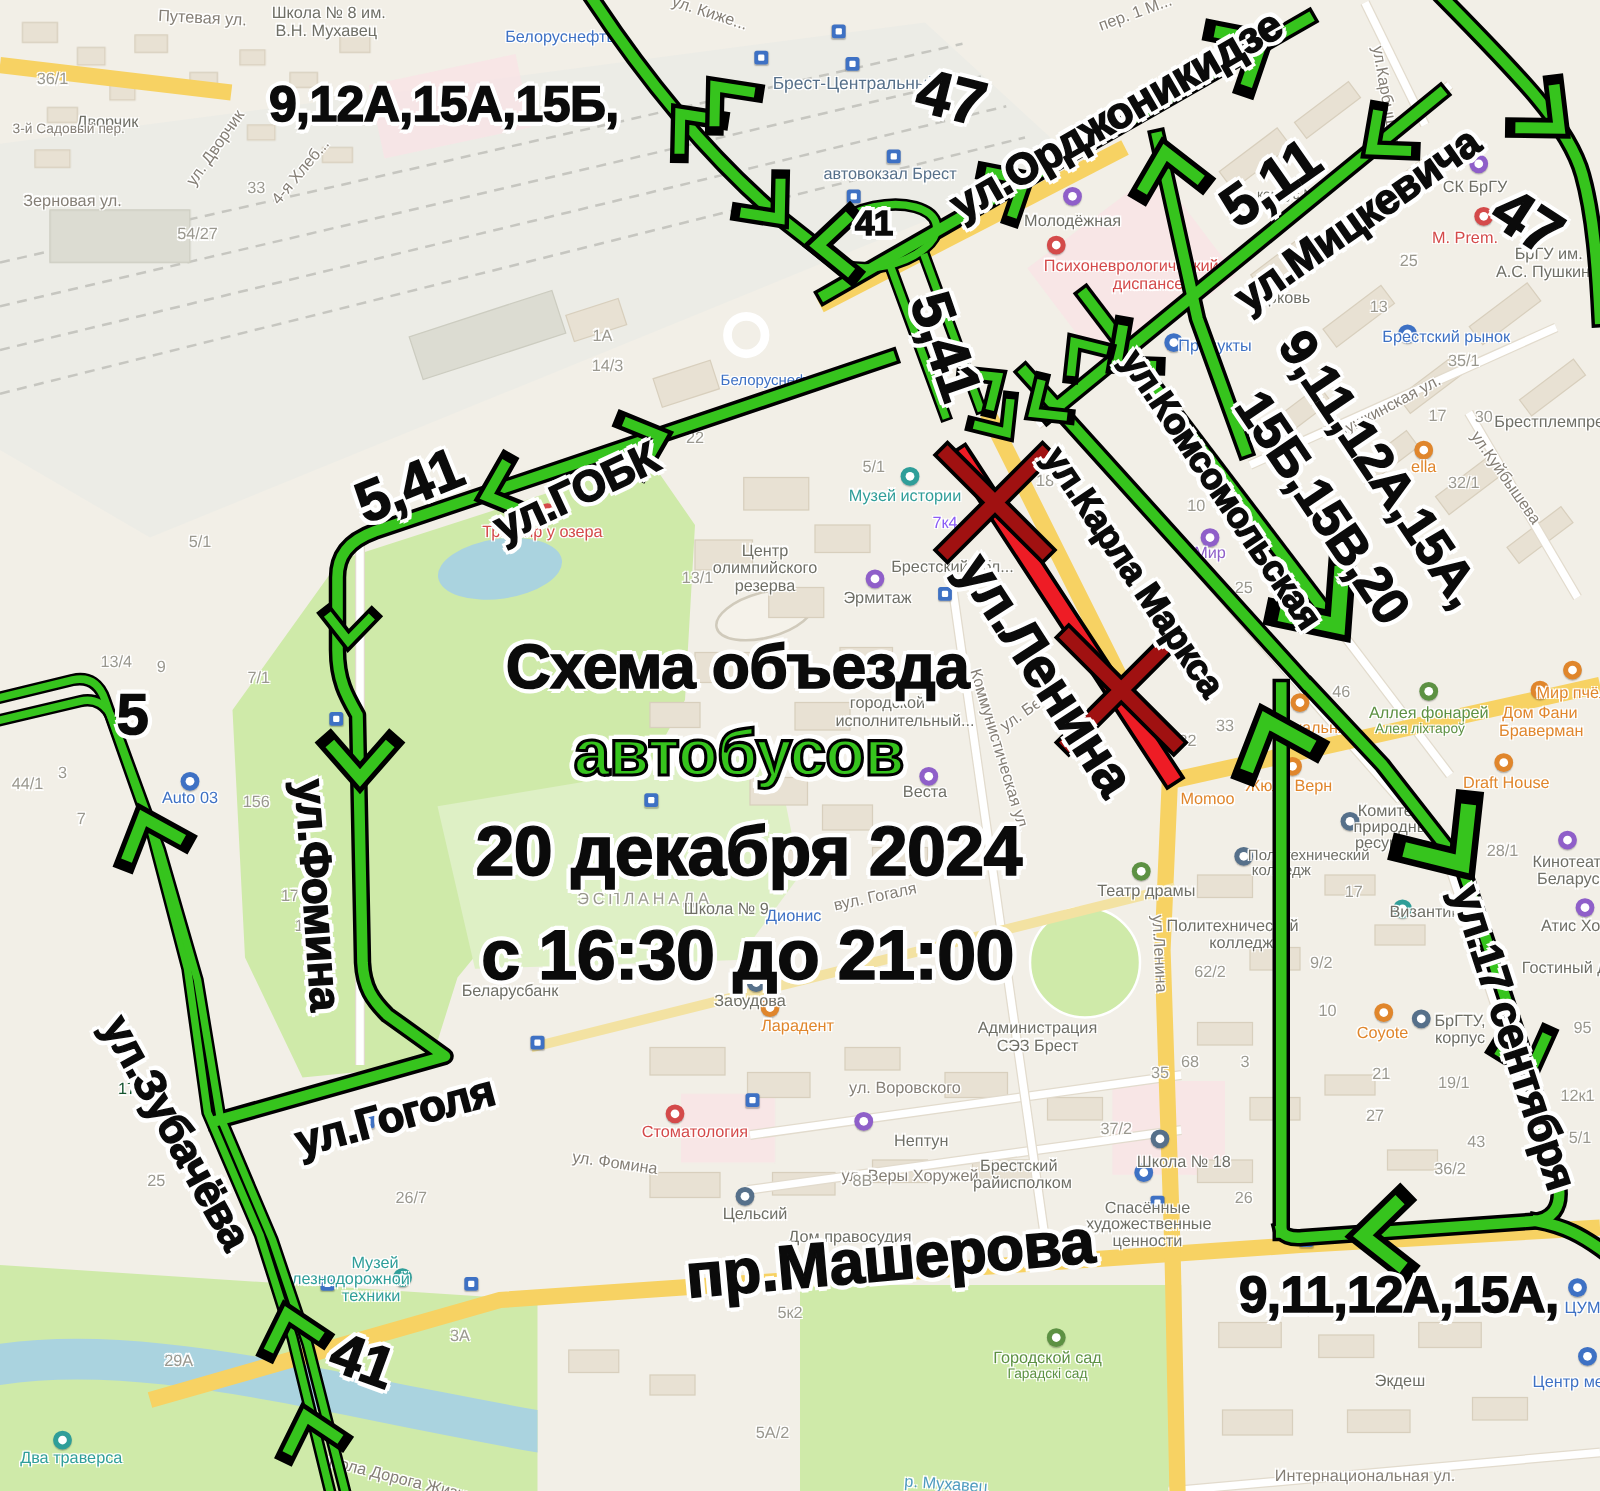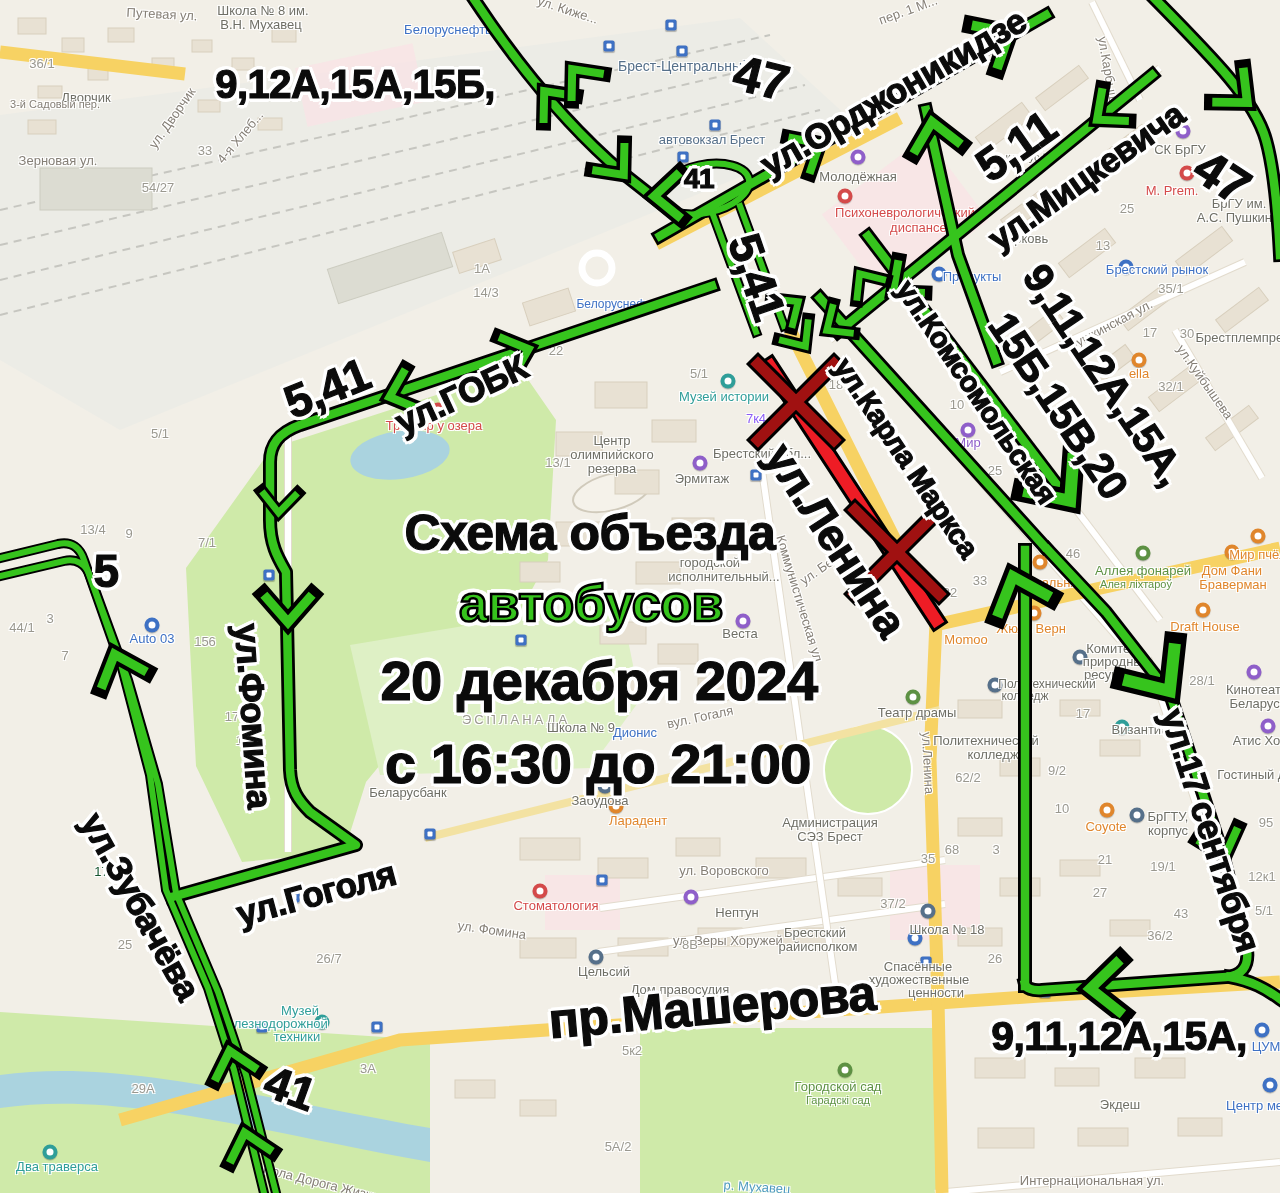--- a/index.html
+++ b/index.html
@@ -359,21 +359,21 @@
     <div class="ml" style="color: rgb(133, 127, 118); left: 724px; top: 870px; transform: translate(-50%, -50%);">ул. Воровского</div>
     <div class="ml" style="color: rgb(111, 111, 102); left: 737px; top: 912px; transform: translate(-50%, -50%);">Нептун</div>
     <div class="ml" style="color: rgb(133, 127, 118); left: 728px; top: 940px; transform: translate(-50%, -50%);">ул. Веры Хоружей</div>
     <div class="ml" style="color: rgb(212, 74, 74); left: 556px; top: 905px; transform: translate(-50%, -50%);">Стоматология</div>
     <div class="ml" style="color: rgb(133, 127, 118); left: 492px; top: 930px; transform: translate(-50%, -50%) rotate(8deg);">ул. Фомина</div>
     <div class="ml" style="color: rgb(111, 111, 102); left: 947px; top: 929px; transform: translate(-50%, -50%);">Школа № 18</div>
     <div class="ml" style="color: rgb(111, 111, 102); left: 815px; top: 932px; transform: translate(-50%, -50%);">Брестский</div>
     <div class="ml" style="color: rgb(111, 111, 102); left: 818px; top: 946px; transform: translate(-50%, -50%);">райисполком</div>
     <div class="ml" style="color: rgb(111, 111, 102); left: 918px; top: 966px; transform: translate(-50%, -50%);">Спасённые</div>
     <div class="ml" style="color: rgb(111, 111, 102); left: 919px; top: 979px; transform: translate(-50%, -50%);">художественные</div>
-    <div class="ml" style="color: rgb(111, 111, 102); left: 918px; top: 992px; transform: translate(-50%, -50%); margin-left: 18px;">ценности</div>
+    <div class="ml" style="color: rgb(111, 111, 102); left: 918px; top: 992px; transform: translate(-50%, -50%);">ценности</div>
     <div class="ml" style="color: rgb(111, 111, 102); left: 604px; top: 971px; transform: translate(-50%, -50%);">Цельсий</div>
     <div class="ml" style="color: rgb(111, 111, 102); left: 680px; top: 989px; transform: translate(-50%, -50%);">Дом правосудия</div>
     <div class="ml" style="color: rgb(154, 152, 143); left: 632px; top: 1050px; transform: translate(-50%, -50%);">5к2</div>
     <div class="ml" style="color: rgb(154, 152, 143); left: 690px; top: 944px; transform: translate(-50%, -50%);">8В</div>
     <div class="ml" style="color: rgb(47, 158, 153); left: 300px; top: 1010px; transform: translate(-50%, -50%);">Музей</div>
     <div class="ml" style="color: rgb(47, 158, 153); left: 273px; top: 1023px; transform: translate(-50%, -50%);">железнодорожной</div>
     <div class="ml" style="color: rgb(47, 158, 153); left: 297px; top: 1036px; transform: translate(-50%, -50%);">техники</div>
     <div class="ml" style="color: rgb(47, 158, 153); left: 57px; top: 1166px; transform: translate(-50%, -50%);">Два траверса</div>
     <div class="ml" style="color: rgb(93, 145, 67); left: 838px; top: 1086px; transform: translate(-50%, -50%);">Городской сад</div>
     <div class="ml" style="font-size: 11px; color: rgb(93, 145, 67); left: 838px; top: 1100px; transform: translate(-50%, -50%);">Гарадскі сад</div>

